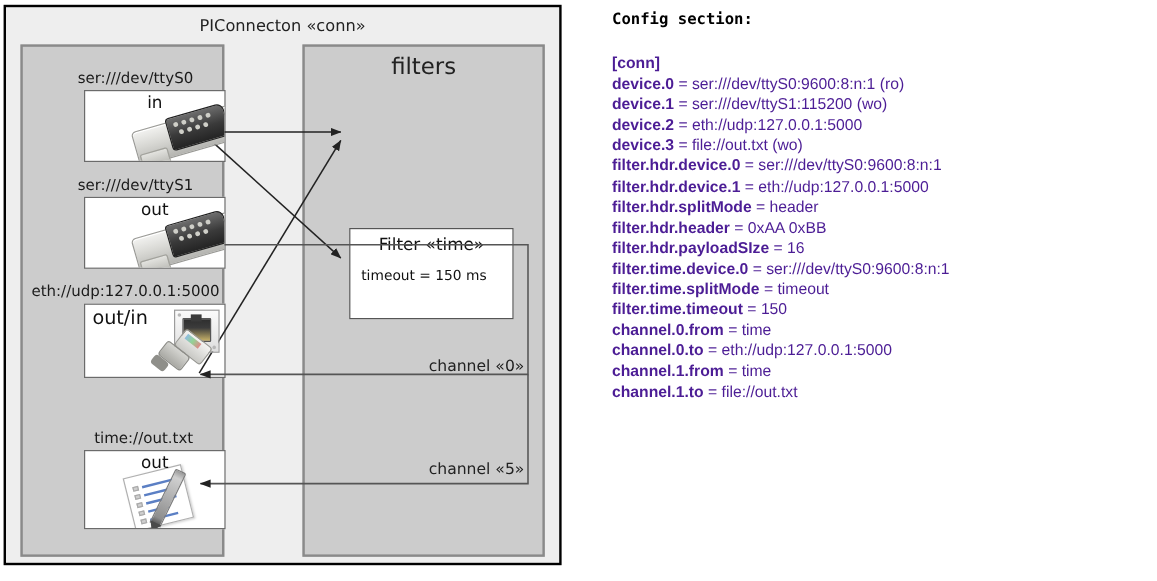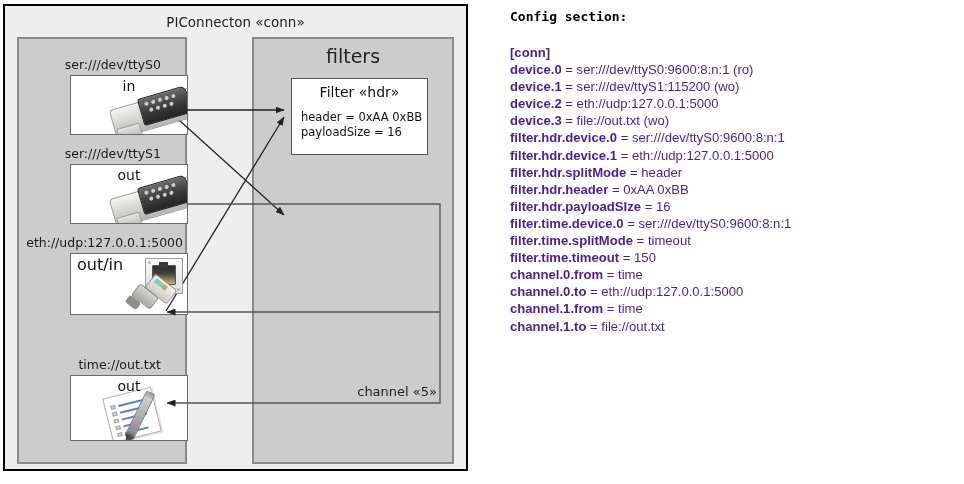--- a/index.html
+++ b/index.html
@@ -419,29 +419,29 @@
           </div>
           <div class="pen"></div>
         </div>
       </div>
     </div>
   </div>
 
   <div class="panel" id="filters-panel">
     <div class="panel-title">filters</div>
 
-    <div class="filter-box" style="left:37px; top:39px; width:137px; height:77px;">
-      <div class="filter-title">Filter «hdr»</div>
+
+    <div class="filter-box" style="left:37px; top:151px; width:137px; height:76px;">
+      <div class="filter-title">Filter «time»</div>
       <div class="filter-attrs">
-        <div>header = 0xAA 0xBB</div>
-        <div>payloadSize = 16</div>
+        <div>timeout = 150 ms</div>
       </div>
     </div>
 
-
+    <div class="channel-label" style="left:0; top:259px; width:183px;">channel «0»</div>
 
     <div class="channel-label" style="left:0; top:345px; width:183px;">channel «5»</div>
   </div>
 
   <svg id="wires" viewBox="0 0 478 484" width="478" height="484">
     <defs>
       <marker id="arrowhead" markerWidth="9" markerHeight="7" refX="8.5" refY="3.5" orient="auto" markerUnits="userSpaceOnUse">
         <polygon points="0 0, 9 3.5, 0 7" fill="#222222"></polygon>
       </marker>
     </defs>

